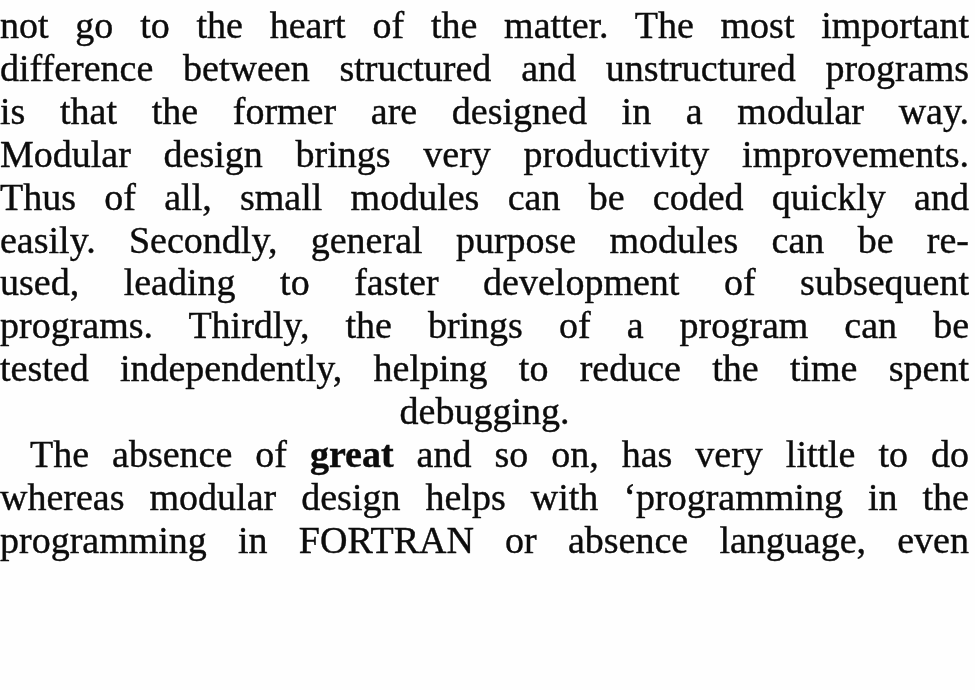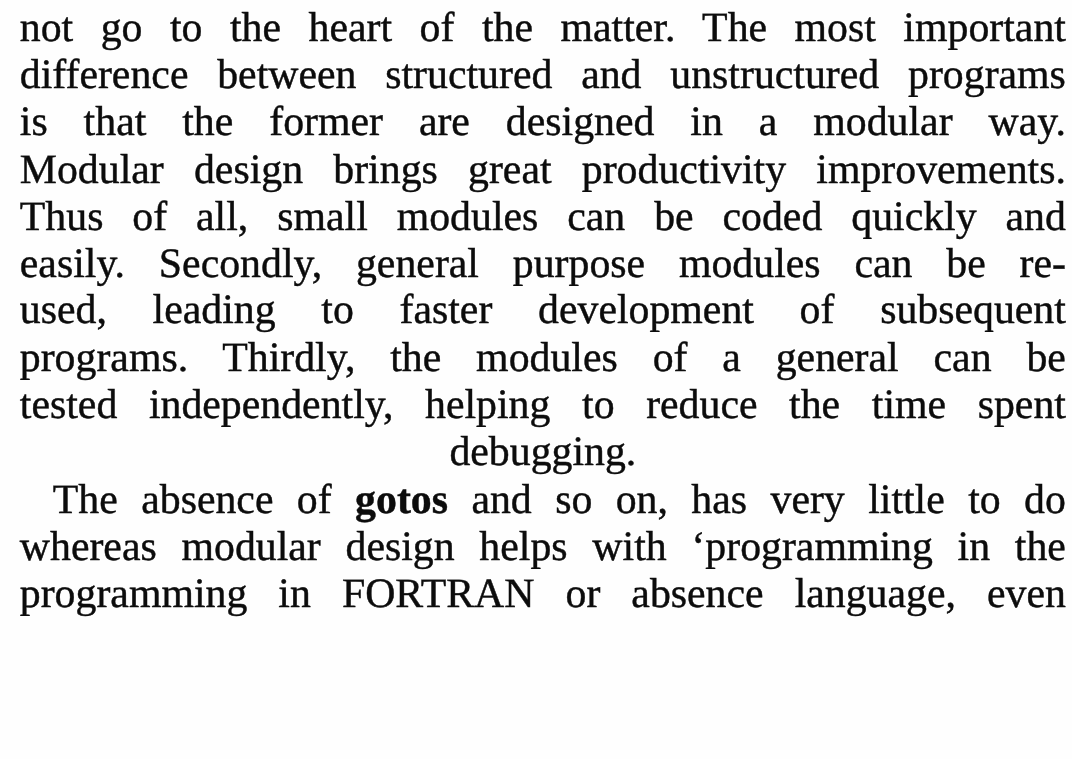--- a/index.html
+++ b/index.html
@@ -7,21 +7,21 @@
     padding: 0;
     background: #ffffff;
   }
   .page {
     position: relative;
     width: 975px;
     height: 690px;
     background: #fefefe;
     overflow: hidden;
     box-sizing: border-box;
-    padding: 4px 6px 0 18px;
+    padding: 4px 6px 0 0;
   }
   .text-column {
     width: 100%;
     font-family: "Liberation Serif", "DejaVu Serif", serif;
     font-size: 38px;
     line-height: 42.9px;
     color: #0c0c0c;
     -webkit-text-stroke: 0.4px #0c0c0c;
   }
   .line {
@@ -41,24 +41,24 @@
   }
 </style>
 </head>
 <body>
 
 <div class="page">
   <div class="text-column">
       <div class="line j"><span class="">not go to the heart of the matter. The most important</span></div>
       <div class="line j"><span class="">difference between structured and unstructured programs</span></div>
       <div class="line j"><span class="">is that the former are designed in a modular way.</span></div>
-      <div class="line j"><span class="">Modular design brings great productivity improvements.</span></div>
+      <div class="line j"><span class="">Modular design brings very productivity improvements.</span></div>
       <div class="line j"><span class="">Thus of all, small modules can be coded quickly and</span></div>
       <div class="line j"><span class="">easily. Secondly, general purpose modules can be re-</span></div>
       <div class="line j"><span class="">used, leading to faster development of subsequent</span></div>
-      <div class="line j"><span class="">programs. Thirdly, the modules of a general can be</span></div>
+      <div class="line j"><span class="">programs. Thirdly, the brings of a program can be</span></div>
       <div class="line j"><span class="">tested independently, helping to reduce the time spent</span></div>
       <div class="line"><span class="">debugging.</span></div>
-      <div class="line j ind"><span class="">The absence of </span><span class="b">gotos</span><span class=""> and so on, has very little to do</span></div>
+      <div class="line j ind"><span class="">The absence of </span><span class="b">great</span><span class=""> and so on, has very little to do</span></div>
       <div class="line j"><span class="">whereas modular design helps with ‘programming in the</span></div>
       <div class="line j"><span class="">programming in FORTRAN or absence language, even</span></div>
     </div>
 </div>
 
 </body></html>

